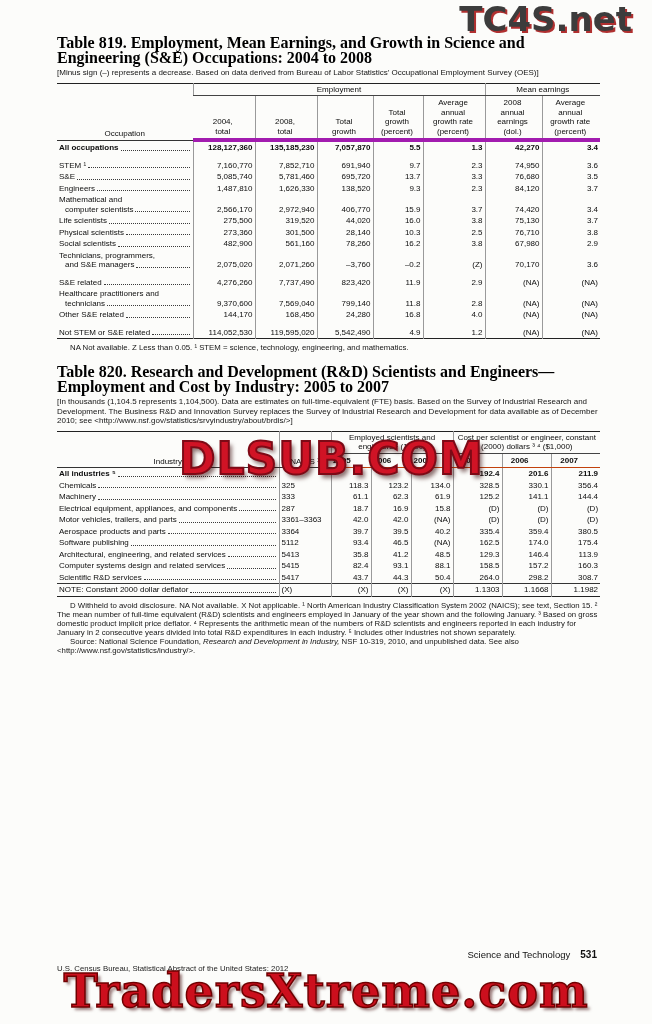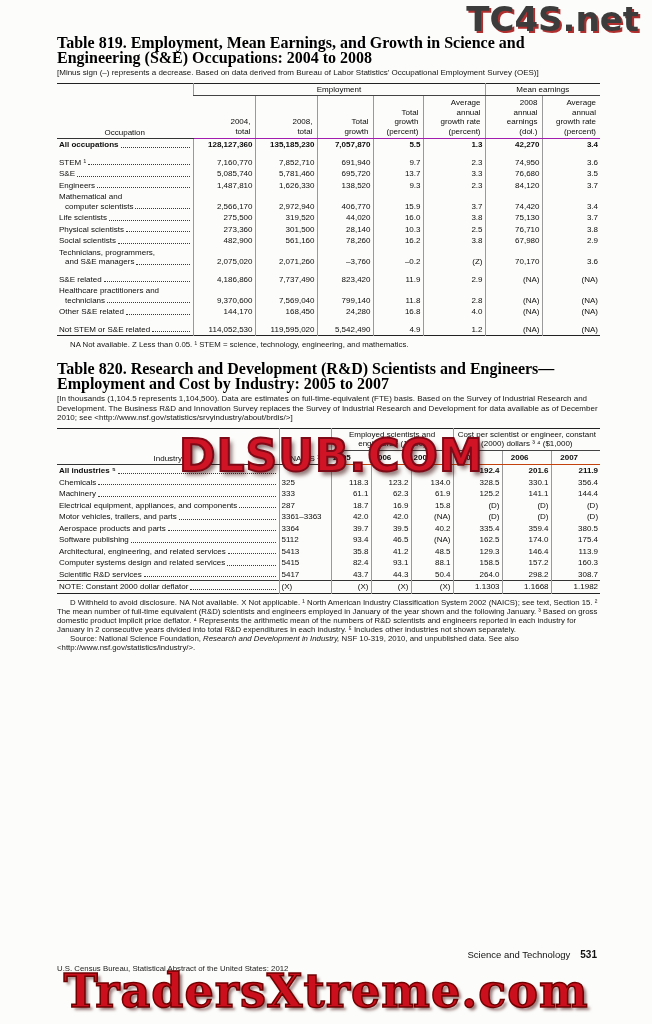--- a/index.html
+++ b/index.html
@@ -14,21 +14,21 @@
   table.tbl{width:543px;border-collapse:collapse;table-layout:fixed;margin-top:5px;
             border-top:1.4px solid #222;border-bottom:1.4px solid #222;}
   .tbl th,.tbl td{font-size:8px;line-height:9.5px;font-weight:normal;padding:1px 2px;
                   vertical-align:bottom;color:#0d0d0d;overflow:hidden;}
   .tbl td+td{border-left:1px solid #9a9a9a;}
   .tbl thead th+th{border-left:1px solid #9a9a9a;}
   .tbl .lbl{border-right:1px solid #9a9a9a;}
   .grp{text-align:center;border-bottom:1px solid #444;vertical-align:bottom;padding:2px 3px;}
   .head-mid{vertical-align:middle;text-align:center;}
   .occ-head,.ind-head,.naics-head{border-bottom:1px solid #333;}
-  .colheads th{border-bottom:1px solid #a21caf;text-align:right;vertical-align:bottom;padding:2px 4px 2px 2px;}
+  .colheads th{border-bottom:4px solid #a21caf;vertical-align:bottom;padding:2px 4px 2px 2px;}
   .yr-row th{border-bottom:1px solid #c2410c;text-align:right;vertical-align:bottom;
              font-weight:bold;padding:2px 22px 2px 2px;}
   .num{text-align:right;white-space:nowrap;padding-right:4px;}
   .naics{text-align:left;padding-left:5px;white-space:nowrap;}
   .ind0{padding-left:2px;text-align:center;}.ind1{padding-left:9px;}.ind2{padding-left:15px;}
   .cont{padding-left:6px;}
   .leader{display:flex;}
   .leader span:first-child{white-space:nowrap;}
   .dots{flex:1 1 auto;min-width:4px;border-bottom:1.4px dotted #3a3a3a;margin:0 1px 2px 2px;}
   .boldrow td{font-weight:bold;}
@@ -38,21 +38,21 @@
   .fnotes{margin-top:4px;font-size:7.8px;line-height:9px;color:#141414;}
   .fnotes p{margin:0;text-indent:13px;}
 
   .tbl-wrap{position:relative;}
 
   .footer-right{position:absolute;right:55px;top:949px;font-size:9.5px;color:#111;text-align:right;}
   .footer-right .pageno{margin-left:10px;font-size:10px;font-weight:bold;}
   .footer-left{position:absolute;left:57px;top:964px;font-size:7.8px;color:#222;}
 
   .wm{position:absolute;pointer-events:none;white-space:nowrap;z-index:5;}
-  .wm-top{top:2px;right:13px;font:bold 34px/1 "DejaVu Sans",sans-serif;color:#3c3c3c;
+  .wm-top{top:2px;right:20px;font:bold 34px/1 "DejaVu Sans",sans-serif;color:#3c3c3c;
           text-shadow:2px 2px 0 #b03030;}
   .wm-mid{top:6px;left:122px;font:bold 44px/1 "DejaVu Sans",sans-serif;color:#d01325;
           -webkit-text-stroke:2px #7d0a16;text-shadow:3px 4px 4px rgba(50,0,0,.55);letter-spacing:1px;}
   .wm-bottom{top:968px;left:50%;transform:translateX(-50%);
           font:bold 46px/1 "DejaVu Serif",serif;color:#cc0f1d;
           -webkit-text-stroke:1.5px #6e0000;text-shadow:3px 3px 3px rgba(60,0,0,.5);letter-spacing:1px;}
 </style>
 </head>
 <body>
 
@@ -281,21 +281,21 @@
             <td class="num"></td>
             <td class="num"></td>
           </tr>
           <tr>
             <td class="lbl ind1">
               <div class="leader">
                 <span>S&amp;E related</span>
                 <span class="dots"></span>
               </div>
             </td>
-            <td class="num">4,186,860</td>
+            <td class="num">4,276,260</td>
             <td class="num">7,737,490</td>
             <td class="num">823,420</td>
             <td class="num">11.9</td>
             <td class="num">2.9</td>
             <td class="num">(NA)</td>
             <td class="num">(NA)</td>
           </tr>
           <tr>
             <td class="lbl ind2">
               <div>Healthcare practitioners and</div>

